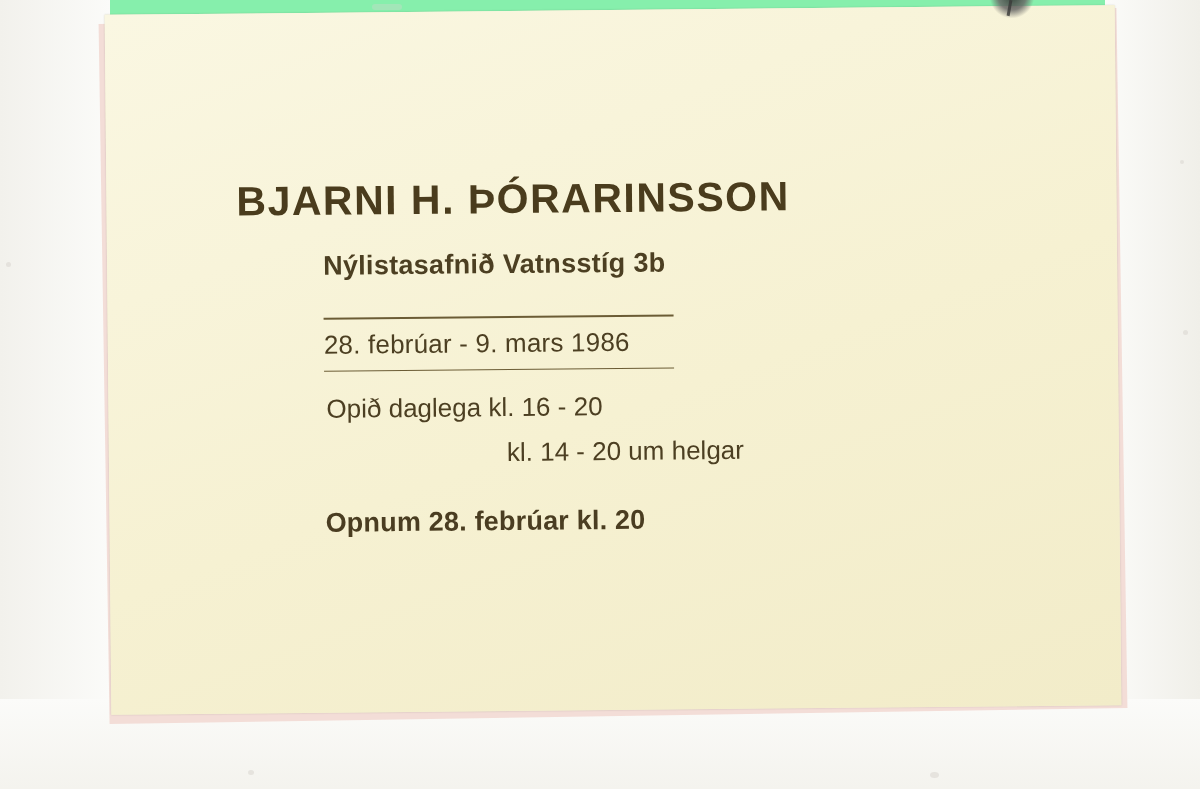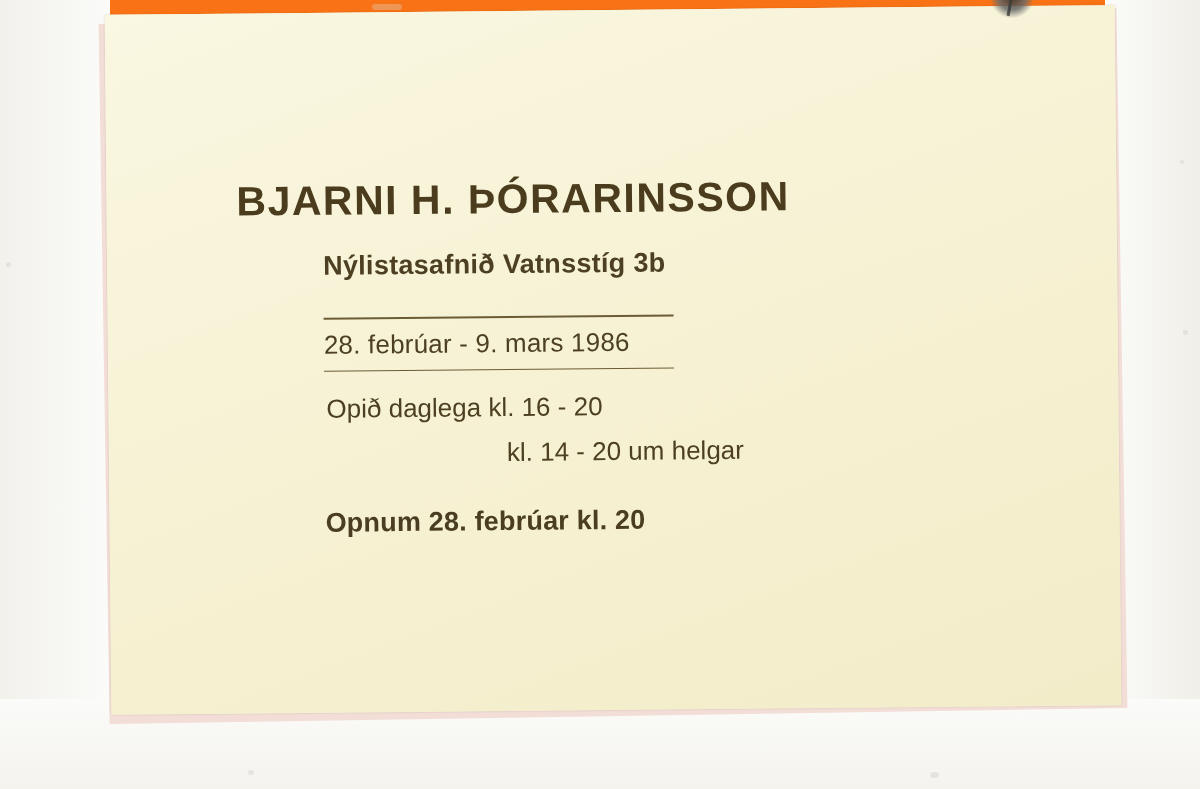--- a/index.html
+++ b/index.html
@@ -12,21 +12,21 @@
     height: 789px;
     overflow: hidden;
     font-family: "Liberation Sans", sans-serif;
   }
 
   
   #scan-area {
     position: relative;
     width: 1200px;
     height: 789px;
-    background: #f97316;
+    background: #86efac;
   }
 
   
   .speckle {
     position: absolute;
     background: #d8d6cf;
     border-radius: 50%;
     opacity: .55;
   }
 

